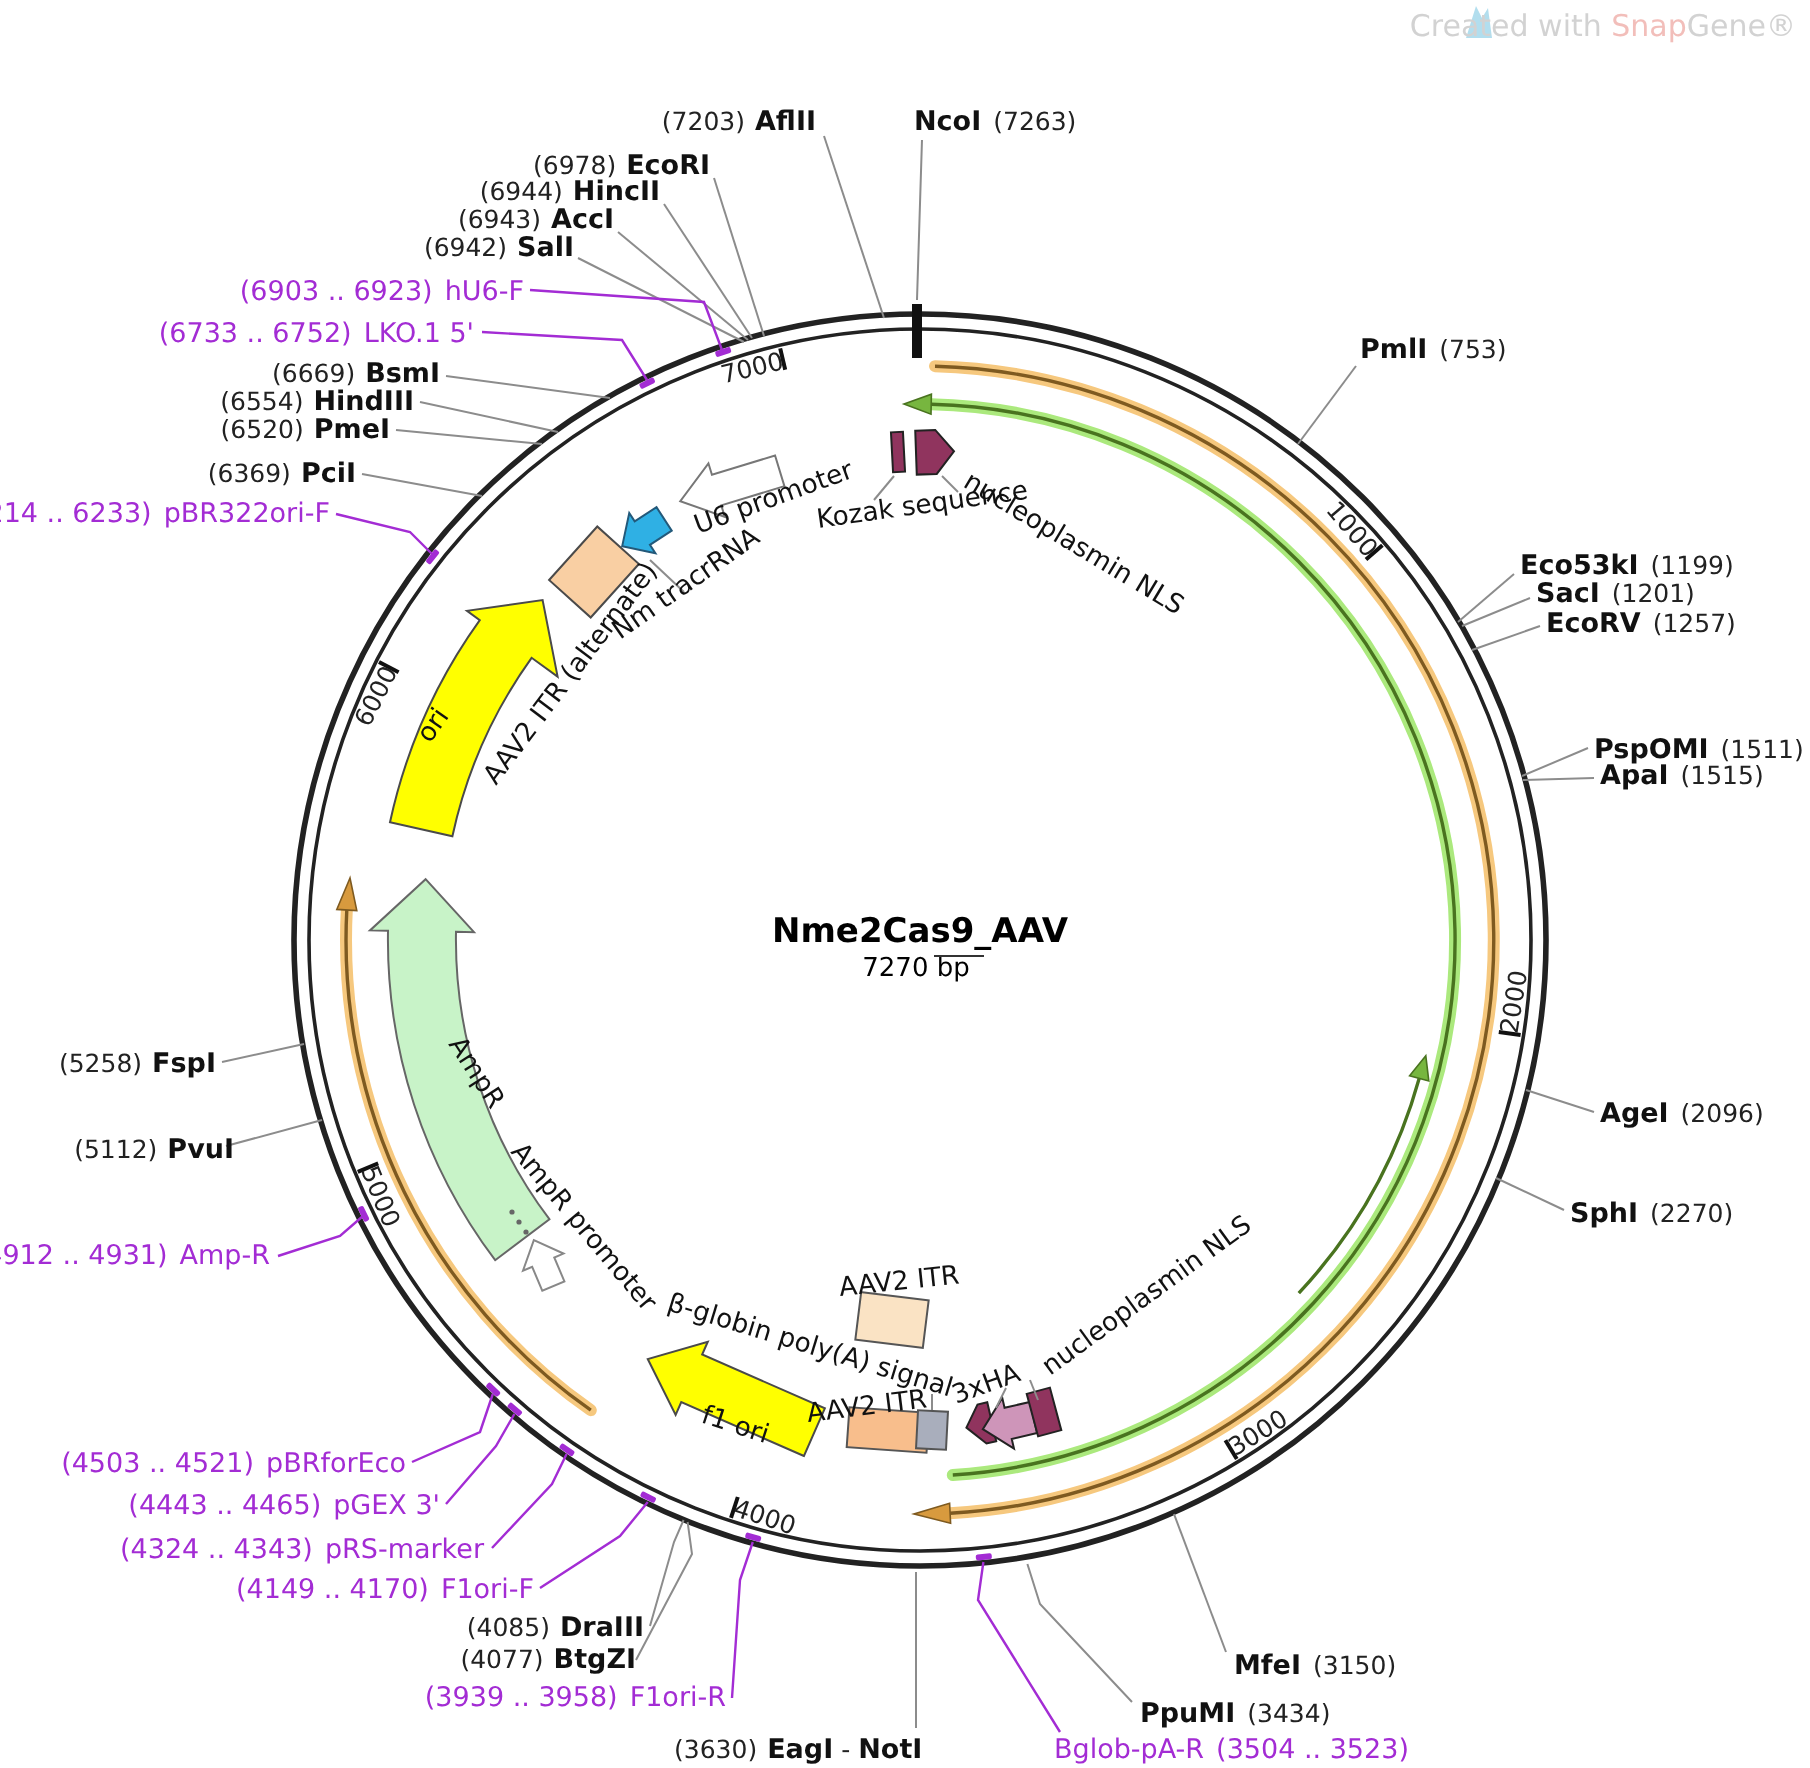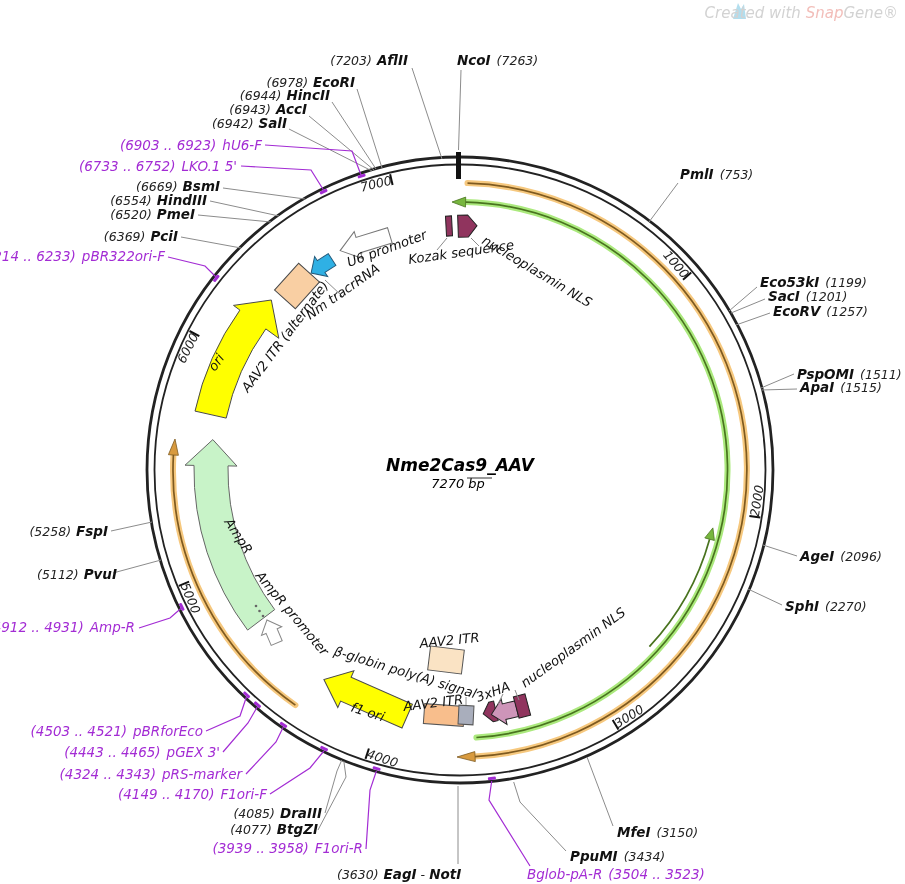--- a/index.html
+++ b/index.html
@@ -1,17 +1,17 @@
 <!DOCTYPE html>
 <html><head>
 <meta charset="utf-8">
 <style>
   html,body{margin:0;padding:0;background:#fff;}
   #canvas{position:relative;width:905px;height:884px;background:#ffffff;overflow:hidden;
-          font-family:"DejaVu Sans","Liberation Sans",sans-serif;font-style:italic;}
+          font-family:"DejaVu Sans","Liberation Sans",sans-serif;}
   svg text{font-family:"DejaVu Sans","Liberation Sans",sans-serif;}
   .site-name{font-weight:bold;font-size:13.5px;fill:#111;}
   .site-pos{font-size:12.5px;fill:#222;}
   .primer{font-size:13.5px;fill:#A32CD4;}
   .feat{font-size:13.2px;fill:#111;}
   .tick-num{font-size:12.5px;fill:#222;}
   .title-main{font-size:17px;font-weight:bold;fill:#000;}
   .title-sub{font-size:13px;fill:#000;}
   .ld{stroke:#8c8c8c;stroke-width:1;fill:none;}
   .ldp{stroke:#A32CD4;stroke-width:1.2;fill:none;}

